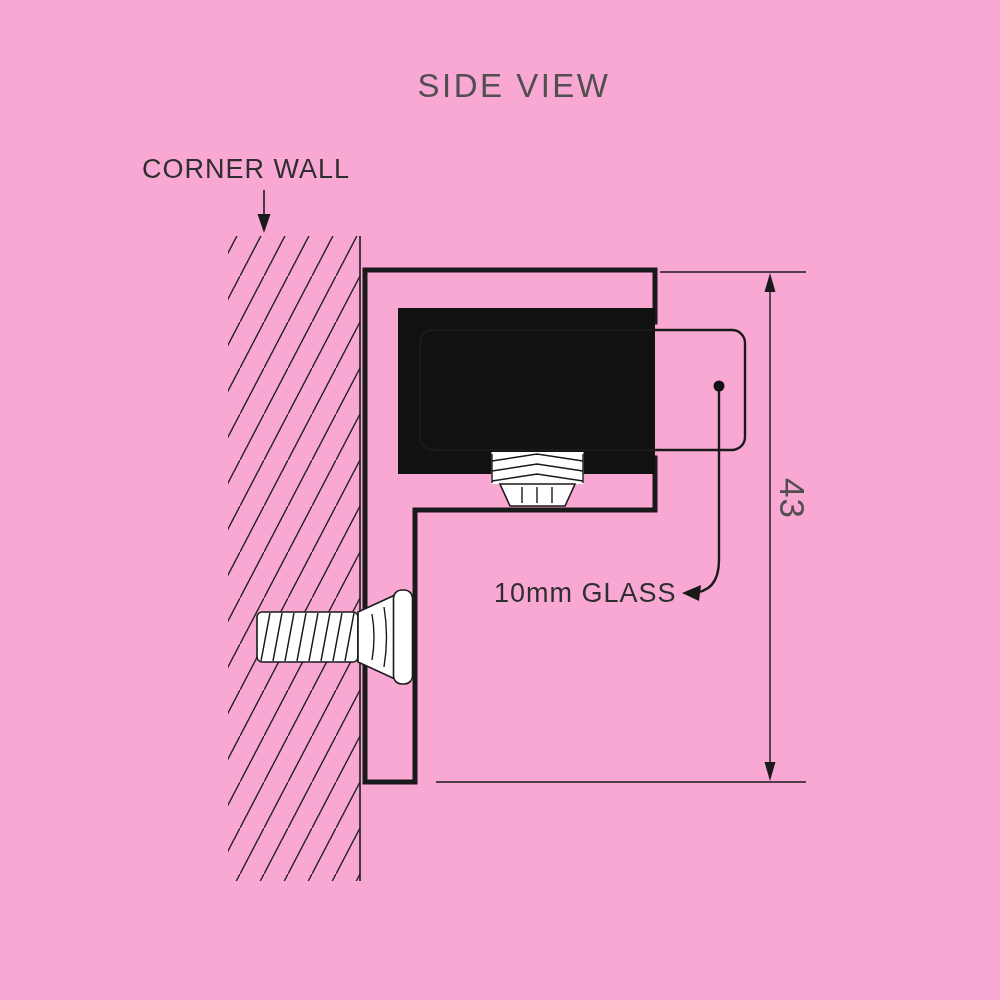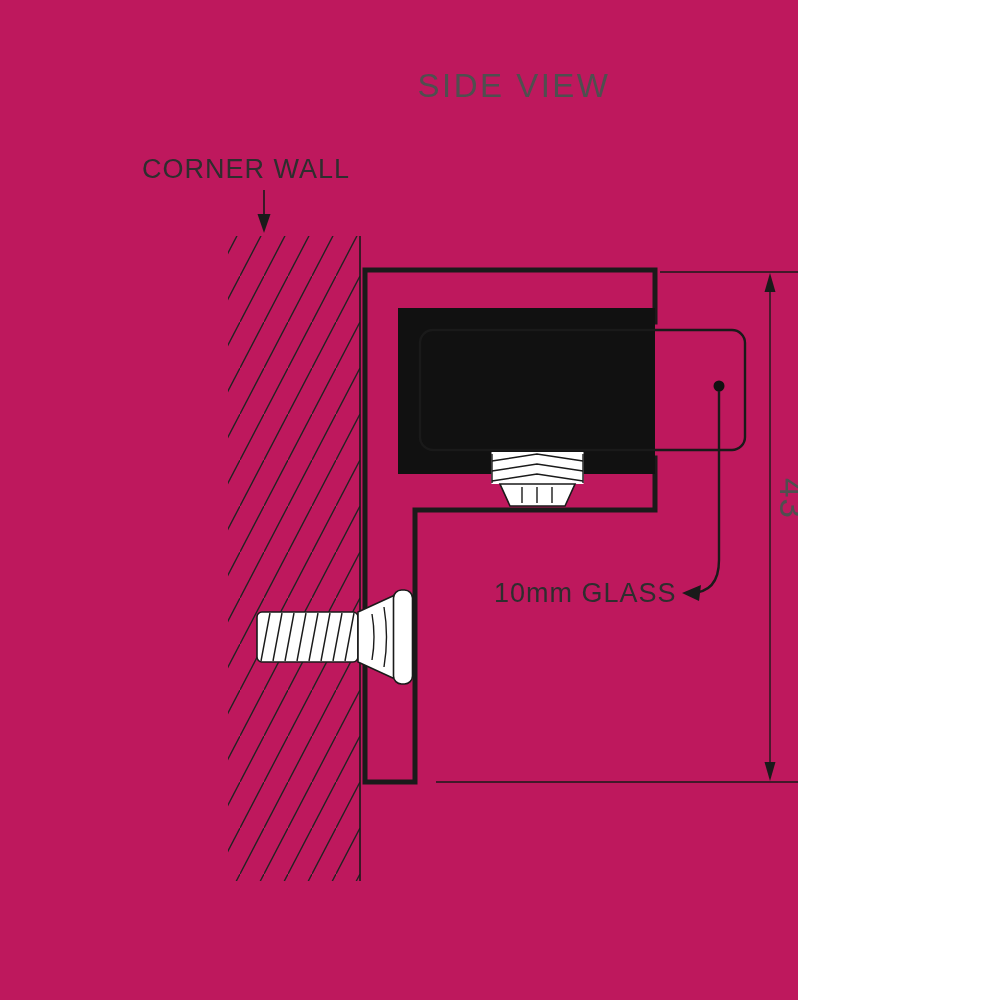--- a/index.html
+++ b/index.html
@@ -2,23 +2,23 @@
 <html><head>
 <meta charset="utf-8">
 <style>
   html, body {
     margin: 0;
     padding: 0;
     background: #ffffff;
   }
   .canvas {
     position: relative;
-    width: 798px;
+    width: 1000px;
     height: 1000px;
-    background: #be185d;
+    background: #f9a8d4;
     font-family: "Liberation Sans", sans-serif;
     overflow: hidden;
   }
   svg { display: block; }
   text {
     font-family: "Liberation Sans", sans-serif;
   }
   .title-text {
     font-size: 33px;
     letter-spacing: 2.5px;

